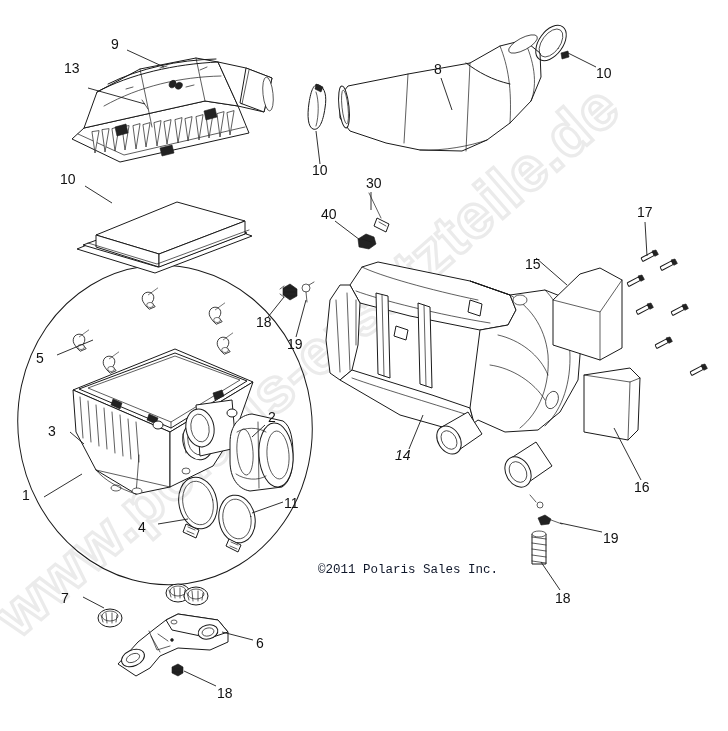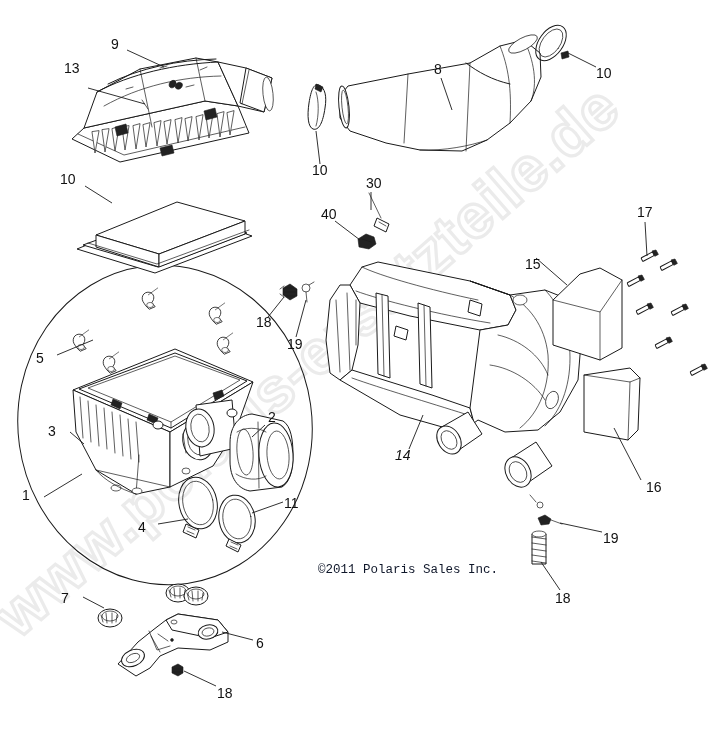--- a/index.html
+++ b/index.html
@@ -441,21 +441,21 @@
   <div class="cap" style="left:61px;  top:590px;">7</div>
   <div class="cap" style="left:434px; top:61px;">8</div>
   <div class="cap" style="left:111px; top:36px;">9</div>
   <div class="cap" style="left:596px; top:65px;">10</div>
   <div class="cap" style="left:312px; top:162px;">10</div>
   <div class="cap" style="left:284px; top:495px;">11</div>
   <div class="cap" style="left:60px;  top:171px;">10</div>
   <div class="cap" style="left:64px;  top:60px;">13</div>
   <div class="cap" style="left:395px; top:447px;font-style:italic;">14</div>
   <div class="cap" style="left:525px; top:256px;">15</div>
-  <div class="cap" style="left:634px; top:479px;margin-left:12px;">16</div>
+  <div class="cap" style="left:634px; top:479px;">16</div>
   <div class="cap" style="left:637px; top:204px;">17</div>
   <div class="cap" style="left:256px; top:314px;">18</div>
   <div class="cap" style="left:555px; top:590px;">18</div>
   <div class="cap" style="left:287px; top:336px;">19</div>
   <div class="cap" style="left:603px; top:530px;">19</div>
   <div class="cap" style="left:366px; top:175px;">30</div>
   <div class="cap" style="left:321px; top:206px;">40</div>
   <div class="cap" style="left:217px; top:685px;">18</div>
 
   <div class="copyright" style="left:318px; top:563px;">©2011 Polaris Sales Inc.</div>

